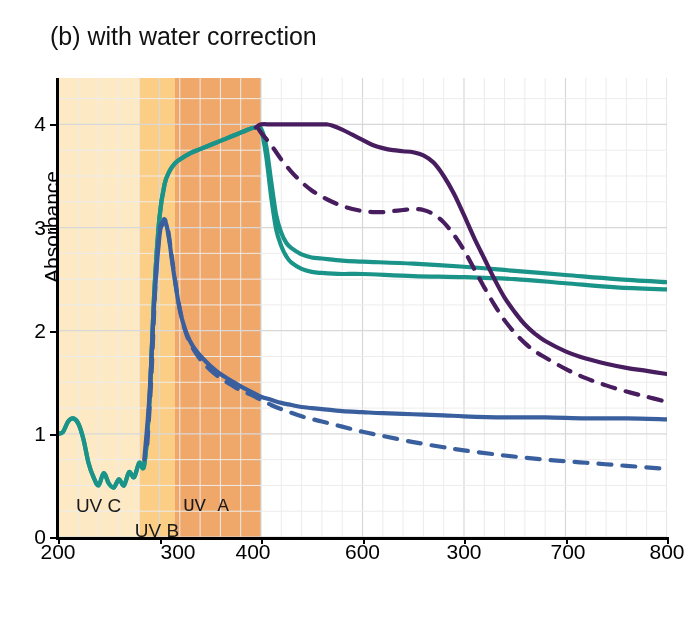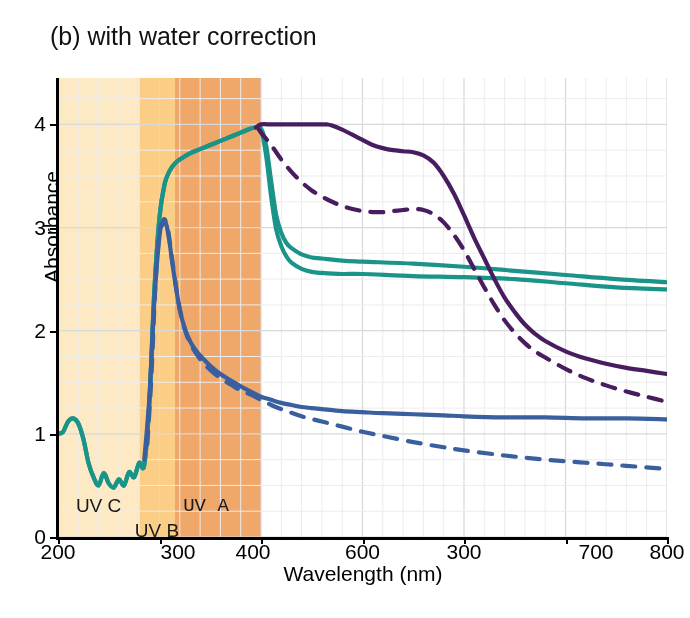--- a/index.html
+++ b/index.html
@@ -34,36 +34,35 @@
   svg.layer{position:absolute;left:0;top:0;width:609px;height:459px;}
 </style>
 </head>
 <body>
 
 <div id="fig">
 
   <div id="title">(b) with water correction</div>
 
   <div id="ylabel">Absorbance</div>
-  <div id="xlabel">Wavelength (nm)</div>
 
   <div id="yticks">
       <div class="ytick" style="top: 537px;">0</div>
       <div class="ytick" style="top: 433.854px;">1</div>
       <div class="ytick" style="top: 330.708px;">2</div>
       <div class="ytick" style="top: 227.562px;">3</div>
       <div class="ytick" style="top: 124.416px;">4</div>
     </div>
   <div id="xticks">
       <div class="xtick" style="left: 58px;">200</div>
       <div class="xtick" style="left: 170px; margin-left: 8px;">300</div>
       <div class="xtick" style="left: 253px;">400</div>
       <div class="xtick" style="left: 362.5px;">600</div>
       <div class="xtick" style="left: 464px;">300</div>
-      <div class="xtick" style="left: 596px;">700</div>
+      <div class="xtick" style="left: 568px;">700</div>
       <div class="xtick" style="left: 667px;">800</div>
     </div>
 
   <div id="plot">
     <div id="bands">
         <div class="band" style="left: 0px; width: 81.2px; background: rgb(253, 234, 196);"></div>
         <div class="band" style="left: 81.2px; width: 35.525px; background: rgb(252, 206, 133);"></div>
         <div class="band" style="left: 116.725px; width: 86.275px; background: rgb(240, 167, 106);"></div>
       </div>
     <svg class="layer" id="grid" viewBox="0 0 609 459" preserveAspectRatio="none">

